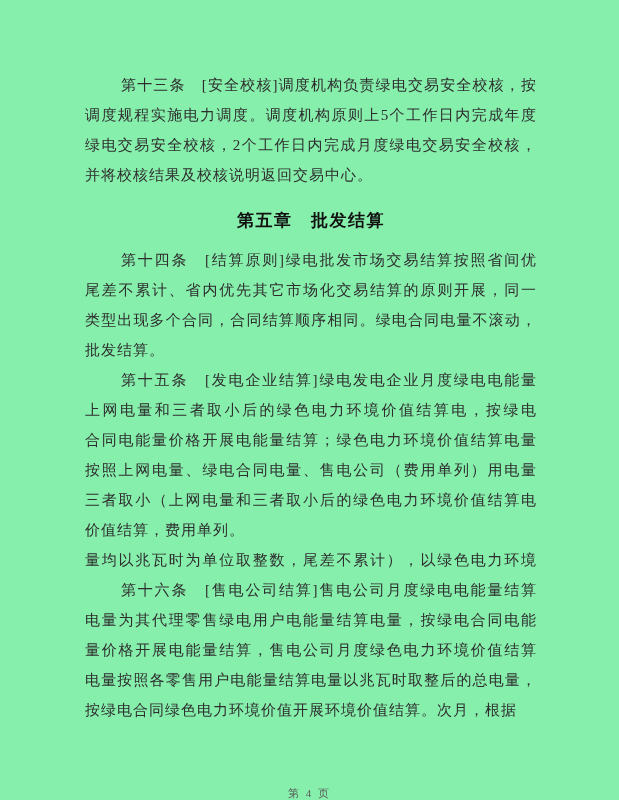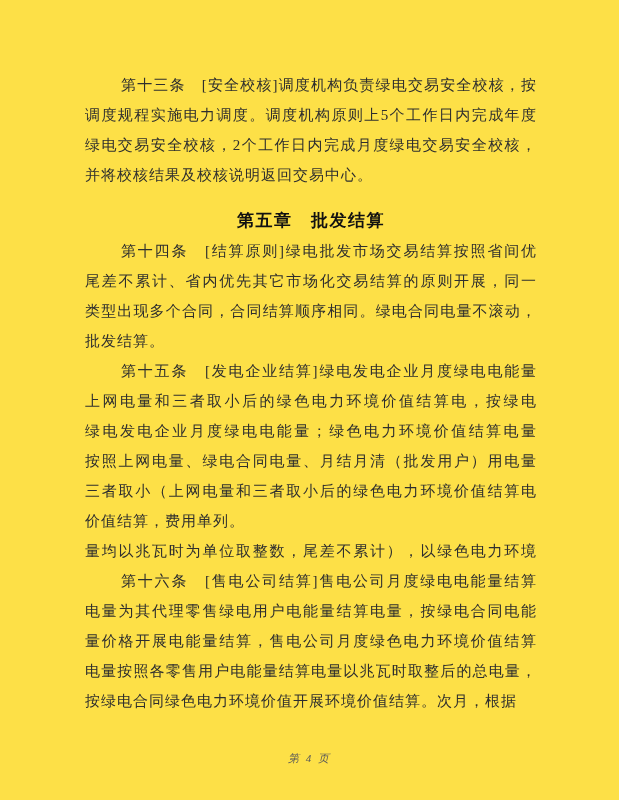--- a/index.html
+++ b/index.html
@@ -4,21 +4,21 @@
 <style>
   html, body {
     margin: 0;
     padding: 0;
     background: #ffffff;
   }
   .page {
     position: relative;
     width: 619px;
     height: 800px;
-    background: #fde047;
+    background: #86efac;
     overflow: hidden;
     font-family: "Liberation Serif", "DejaVu Serif", serif;
   }
   .doc-body {
     position: absolute;
     left: 85px;
     top: 70px;
     width: 452px;
     font-size: 15px;
     letter-spacing: 1px;
@@ -34,38 +34,37 @@
     text-align-last: justify;
     overflow: visible;
   }
   .line.last {
     text-align-last: left;
   }
   .para .line.first {
     text-indent: 36px;
   }
   .chapter-heading {
-    margin: 16px 0 0 0;
+    margin: 16px 0 9px 0;
     height: 30px;
     line-height: 30px;
     text-align: center;
     text-align-last: center;
     font-family: "Liberation Sans", "DejaVu Sans", sans-serif;
     font-weight: bold;
     font-size: 17px;
     letter-spacing: 1.5px;
     color: #111111;
   }
   .footer {
     position: absolute;
     left: 0;
-    top: 748px;
+    top: 783px;
     width: 100%;
     text-align: center;
-    font-style: italic;
   }
   .page-num {
     font-size: 11px;
     letter-spacing: 2px;
     color: #595959;
     font-family: "Liberation Serif", "DejaVu Serif", serif;
   }
 </style>
 </head>
 <body>
@@ -81,22 +80,22 @@
       <div class="chapter-heading">第五章　批发结算</div>
       <div class="para">
         <div class="line first">第十四条　[结算原则]绿电批发市场交易结算按照省间优</div>
         <div class="line">尾差不累计、省内优先其它市场化交易结算的原则开展，同一</div>
         <div class="line">类型出现多个合同，合同结算顺序相同。绿电合同电量不滚动，</div>
         <div class="line last">批发结算。</div>
       </div>
       <div class="para">
         <div class="line first">第十五条　[发电企业结算]绿电发电企业月度绿电电能量</div>
         <div class="line">上网电量和三者取小后的绿色电力环境价值结算电，按绿电</div>
-        <div class="line">绿电发电企业月度绿电电能量；绿色电力环境价值结算电量</div>
-        <div class="line">按照上网电量、绿电合同电量、月结月清（批发用户）用电量</div>
+        <div class="line">合同电能量价格开展电能量结算；绿色电力环境价值结算电量</div>
+        <div class="line">按照上网电量、绿电合同电量、售电公司（费用单列）用电量</div>
         <div class="line">三者取小（上网电量和三者取小后的绿色电力环境价值结算电</div>
         <div class="line last">价值结算，费用单列。</div>
         <div class="line">量均以兆瓦时为单位取整数，尾差不累计），以绿色电力环境</div>
       </div>
       <div class="para">
         <div class="line first">第十六条　[售电公司结算]售电公司月度绿电电能量结算</div>
         <div class="line">电量为其代理零售绿电用户电能量结算电量，按绿电合同电能</div>
         <div class="line">量价格开展电能量结算，售电公司月度绿色电力环境价值结算</div>
         <div class="line">电量按照各零售用户电能量结算电量以兆瓦时取整后的总电量，</div>
         <div class="line last">按绿电合同绿色电力环境价值开展环境价值结算。次月，根据</div>

